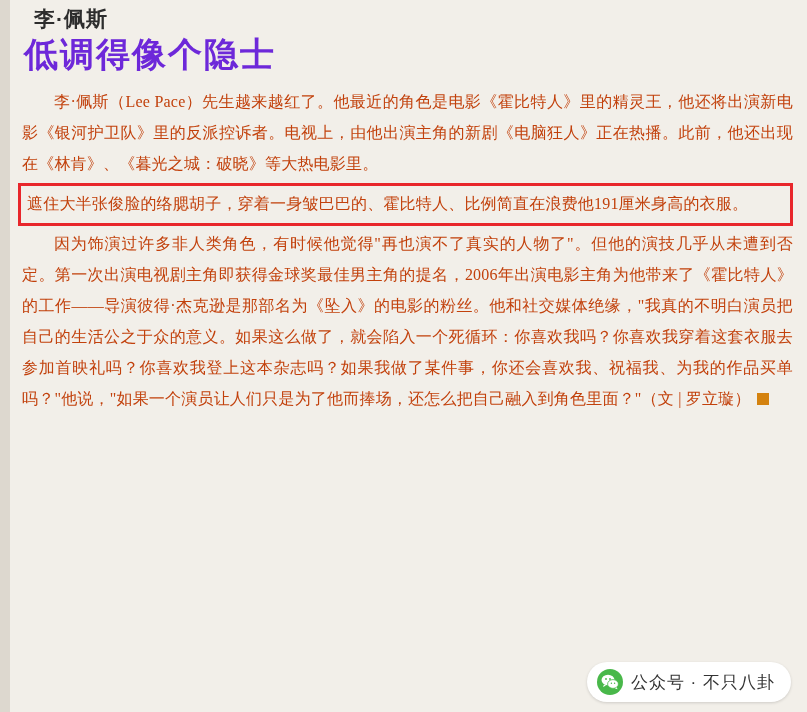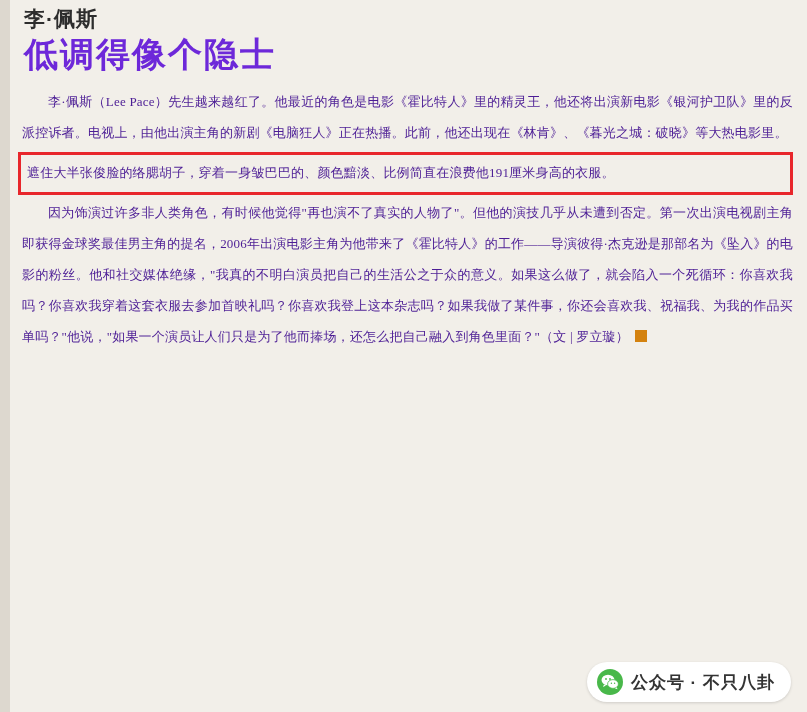--- a/index.html
+++ b/index.html
@@ -38,40 +38,40 @@
     bottom: 0;
     padding: 4px 14px 0 12px;
     box-sizing: border-box;
   }
   .kicker {
     font-family: "Liberation Sans", "DejaVu Sans", sans-serif;
     font-weight: bold;
     font-size: 21px;
     letter-spacing: 1px;
     color: #2d2d2d;
-    margin: 2px 0 2px 2px;
+    margin: 2px 0 2px 12px;
     line-height: 1.2;
   }
   .headline {
     font-family: "Liberation Sans", "DejaVu Sans", sans-serif;
     font-weight: bold;
     font-size: 34px;
     letter-spacing: 2px;
     color: #6d28d9;
     margin: 2px 0 10px 2px;
     line-height: 1.25;
   }
   .body-text p {
     margin: 0 0 1px 0;
-    font-size: 13px;
+    font-size: 16px;
     line-height: 31px;
     text-align: justify;
     text-justify: inter-ideograph;
     text-indent: 2em;
-    color: #4c1d95;
+    color: #c2410c;
     letter-spacing: 0.2px;
   }
   .highlight-box {
     position: relative;
     border: 3px solid #e8262b;
     margin: 4px 0 2px -4px;
     padding: 2px 6px 4px 6px;
     box-sizing: border-box;
   }
   .highlight-box p {
@@ -91,21 +91,20 @@
     position: absolute;
     right: 16px;
     bottom: 10px;
     display: flex;
     align-items: center;
     gap: 8px;
     background: #ffffff;
     border-radius: 22px;
     padding: 7px 16px 7px 10px;
     box-shadow: 0 1px 3px rgba(0,0,0,0.15);
-    font-weight: bold;
   }
   .wm-logo {
     width: 26px;
     height: 26px;
     border-radius: 50%;
     background: #49b84a;
     position: relative;
     flex: 0 0 auto;
   }
   .wm-logo svg { position: absolute; left: 4px; top: 5px; }
@@ -124,21 +123,21 @@
   <div class="gutter"></div>
 
   <div class="content">
     <div class="kicker">李·佩斯</div>
     <div class="headline">低调得像个隐士</div>
 
     <div class="body-text">
       <p>李·佩斯（Lee Pace）先生越来越红了。他最近的角色是电影《霍比特人》里的精灵王，他还将出演新电影《银河护卫队》里的反派控诉者。电视上，由他出演主角的新剧《电脑狂人》正在热播。此前，他还出现在《林肯》、《暮光之城：破晓》等大热电影里。</p>
 
       <div class="highlight-box">
-        <p>遮住大半张俊脸的络腮胡子，穿着一身皱巴巴的、颜色黯淡、比例简直在浪费他191厘米身高的衣服。</p>
+        <p>遮住大半张俊脸的络腮胡子，穿着一身皱巴巴的、霍比特人、比例简直在浪费他191厘米身高的衣服。</p>
       </div>
 
       <p><span>因为饰演过许多非人类角色，有时候他觉得"再也演不了真实的人物了"。但他的演技几乎从未遭到否定。第一次出演电视剧主角即获得金球奖最佳男主角的提名，2006年出演电影主角为他带来了《霍比特人》的工作——导演彼得·杰克逊是那部名为《坠入》的电影的粉丝。他和社交媒体绝缘，"我真的不明白演员把自己的生活公之于众的意义。如果这么做了，就会陷入一个死循环：你喜欢我吗？你喜欢我穿着这套衣服去参加首映礼吗？你喜欢我登上这本杂志吗？如果我做了某件事，你还会喜欢我、祝福我、为我的作品买单吗？"他说，"如果一个演员让人们只是为了他而捧场，还怎么把自己融入到角色里面？"（文 | 罗立璇）</span><span class="end-mark"></span></p>
     </div>
   </div>
 
   <div class="watermark">
     <span class="wm-logo">
       <svg width="18" height="16" viewBox="0 0 18 16" aria-hidden="true">
         <ellipse cx="7" cy="6" rx="6.5" ry="5.2" fill="#ffffff"></ellipse>

